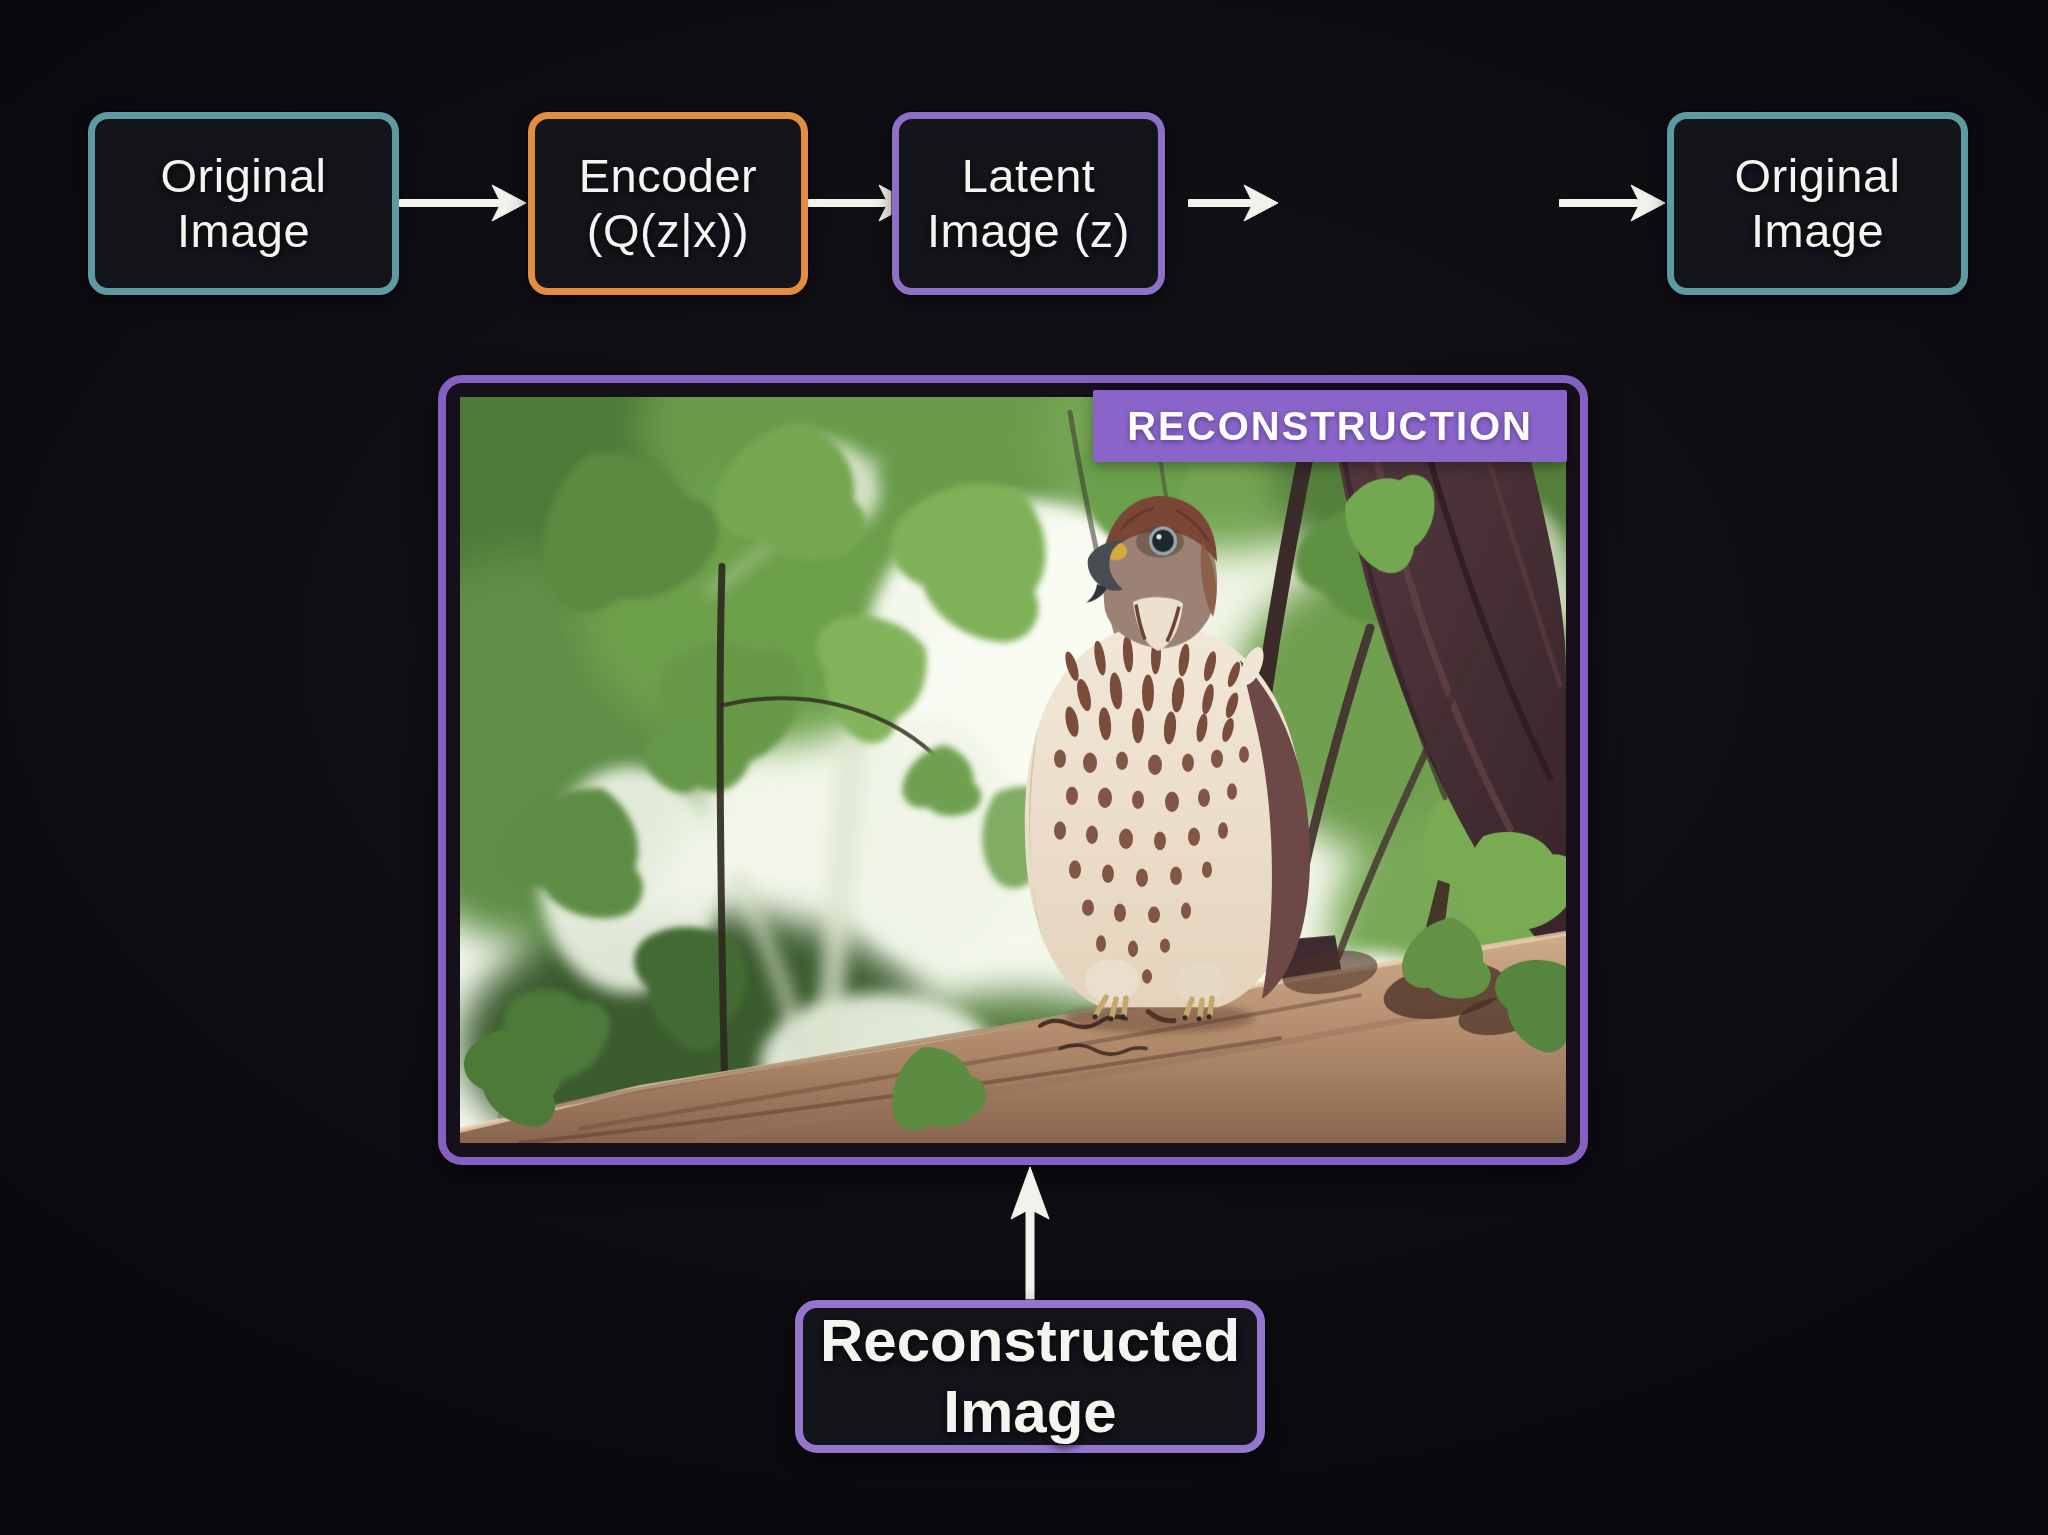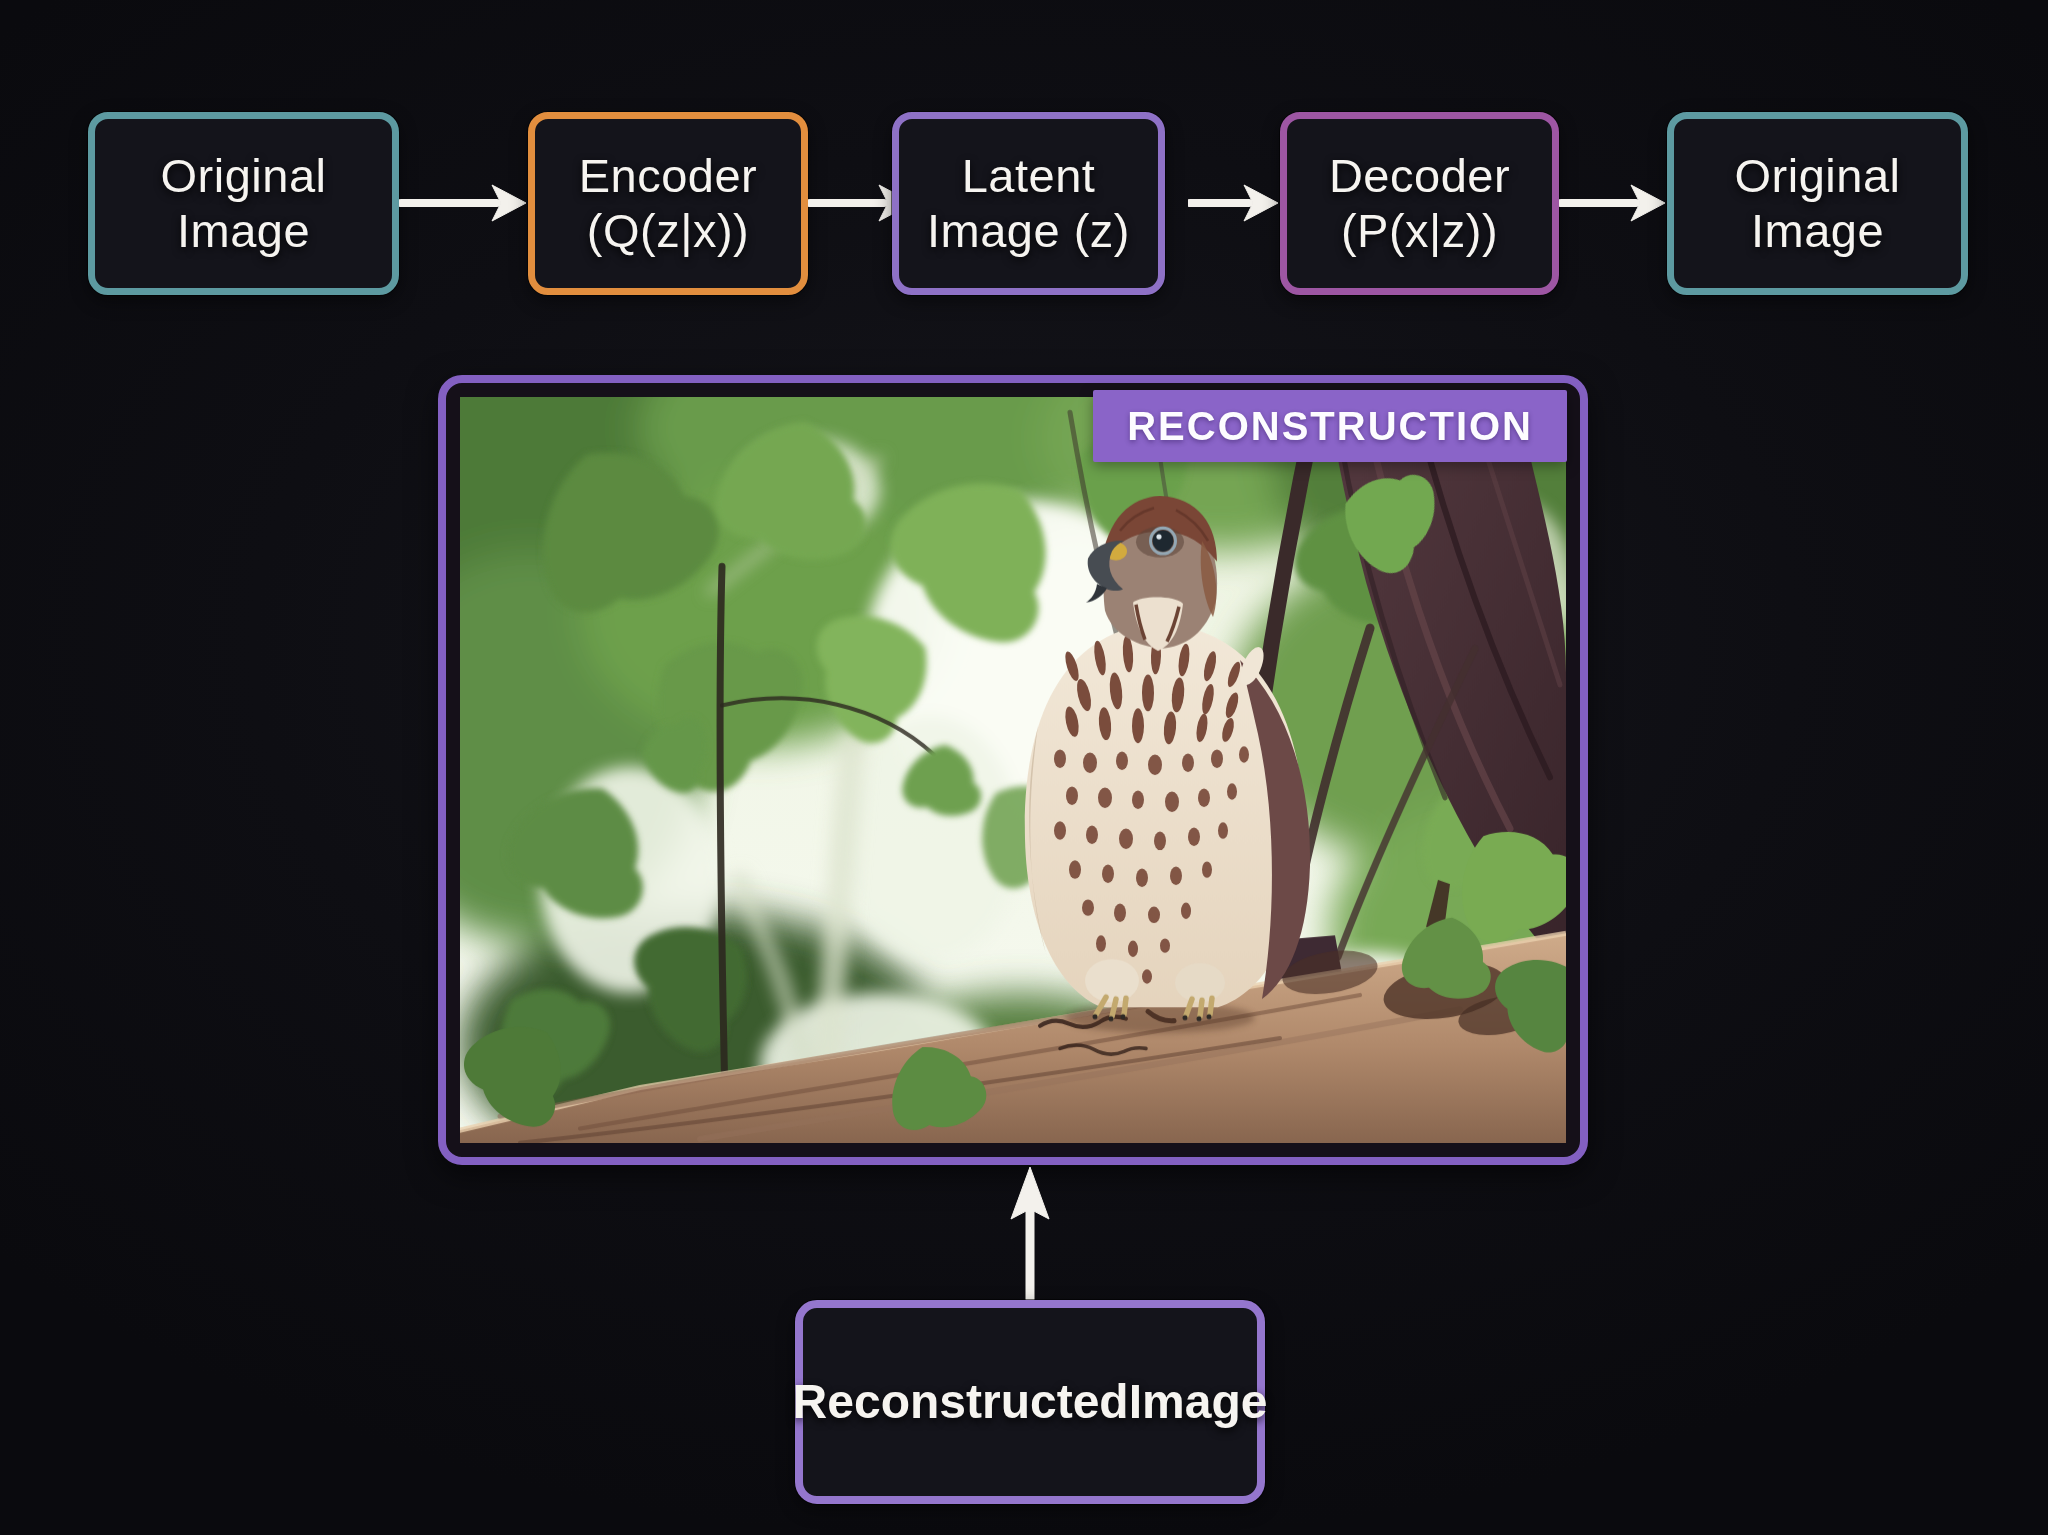--- a/index.html
+++ b/index.html
@@ -37,25 +37,25 @@
     display:flex; align-items:center; padding:0 34px;
     background:var(--badge_bg); border-radius:2px;
     color:#fdfcff; font-weight:bold; font-size:40px; letter-spacing:2px;
     text-shadow:0 2px 5px rgba(40,20,80,.45);
     box-shadow:0 4px 14px rgba(0,0,0,.35);
     z-index:3;
   }
   .up-arrow { position:absolute; left:1007px; top:1167px; }
   .up-arrow path, .up-arrow line { stroke:var(--arrow); fill:var(--arrow); }
   .recon-box {
-    position:absolute; left:795px; top:1300px; width:470px; height:204px;
+    position:absolute; left:795px; top:1300px; width:470px; height:153px;
     border:8px solid var(--box_purple); border-radius:22px;
     background:var(--node_bg);
-    display:flex; flex-direction:row; align-items:center; justify-content:center;
-    color:var(--text); font-weight:bold; font-size:48px; line-height:1.18; text-align:center;
+    display:flex; flex-direction:column; align-items:center; justify-content:center;
+    color:var(--text); font-weight:bold; font-size:60px; line-height:1.18; text-align:center;
     text-shadow:0 3px 8px rgba(0,0,0,.85);
     box-shadow:0 0 0 1px rgba(0,0,0,.55), 0 6px 18px rgba(0,0,0,.45);
   }
 </style>
 </head>
 <body>
 
 <div id="app">
 
   <div class="node" style="left:88px;width:311px" data-color="teal">
@@ -81,24 +81,20 @@
   <div class="node" style="left:892px;width:273px" data-color="purple">
     <span>Latent</span>
     <span>Image (z)</span>
   </div>
 
   <svg class="arrow" style="left:1188px" width="92" height="44" viewBox="0 0 92 44">
     <line x1="2" y1="22" x2="61" y2="22" stroke-width="8" stroke-linecap="round"></line>
     <path d="M56,4 L90,22 L56,40 L65,22 Z"></path>
   </svg>
 
-  <div class="node" style="left:1280px;width:279px" data-color="magenta">
-    <span>Decoder</span>
-    <span>(P(x|z))</span>
-  </div>
 
   <svg class="arrow" style="left:1559px" width="108" height="44" viewBox="0 0 108 44">
     <line x1="2" y1="22" x2="77" y2="22" stroke-width="8" stroke-linecap="round"></line>
     <path d="M72,4 L106,22 L72,40 L81,22 Z"></path>
   </svg>
 
   <div class="node" style="left:1667px;width:301px" data-color="teal">
     <span>Original</span>
     <span>Image</span>
   </div>

